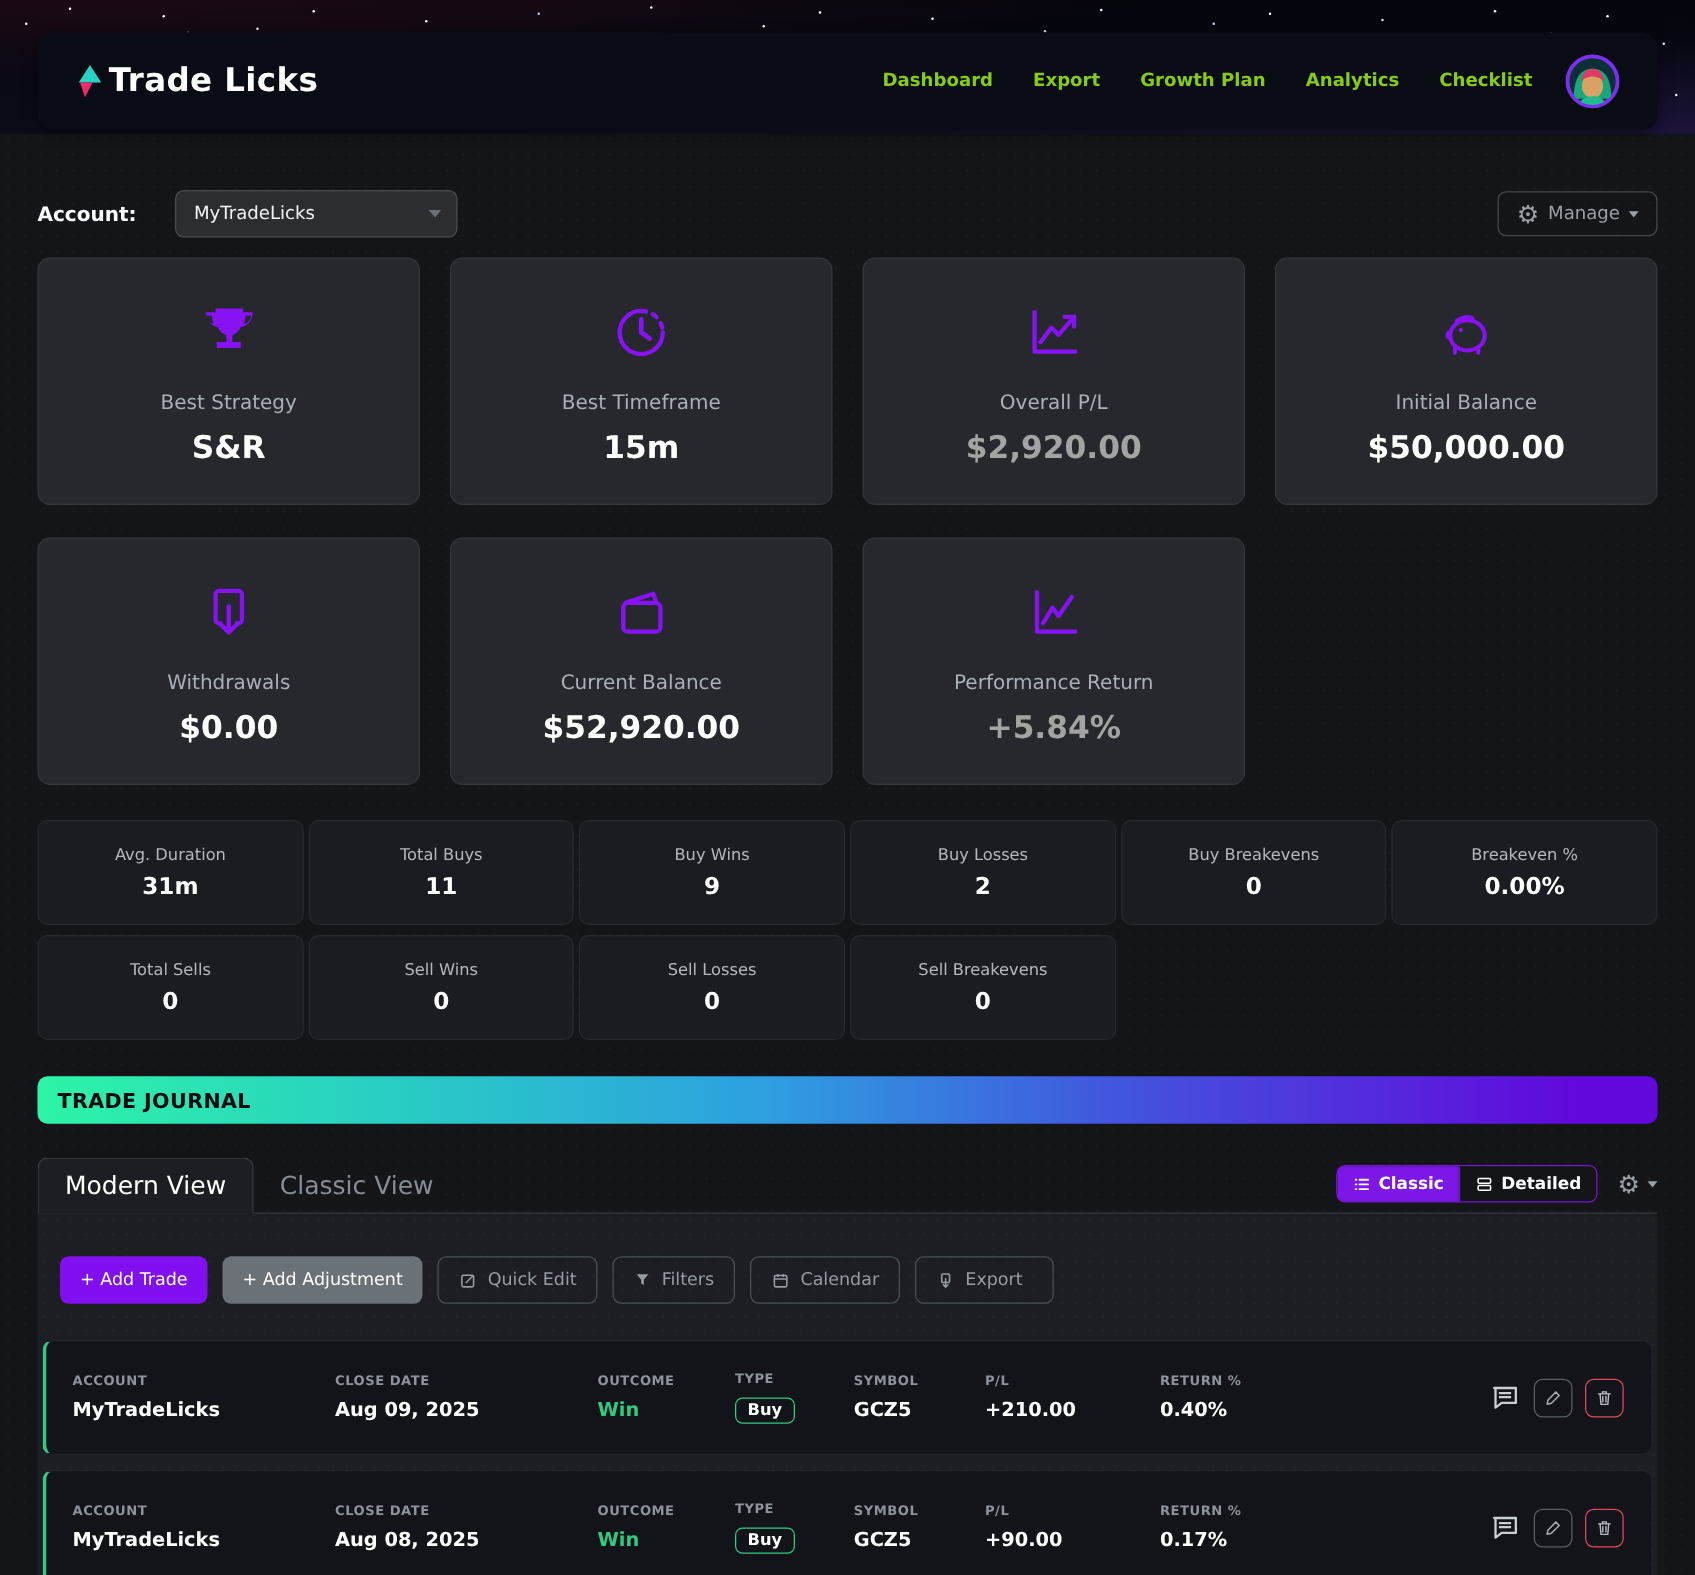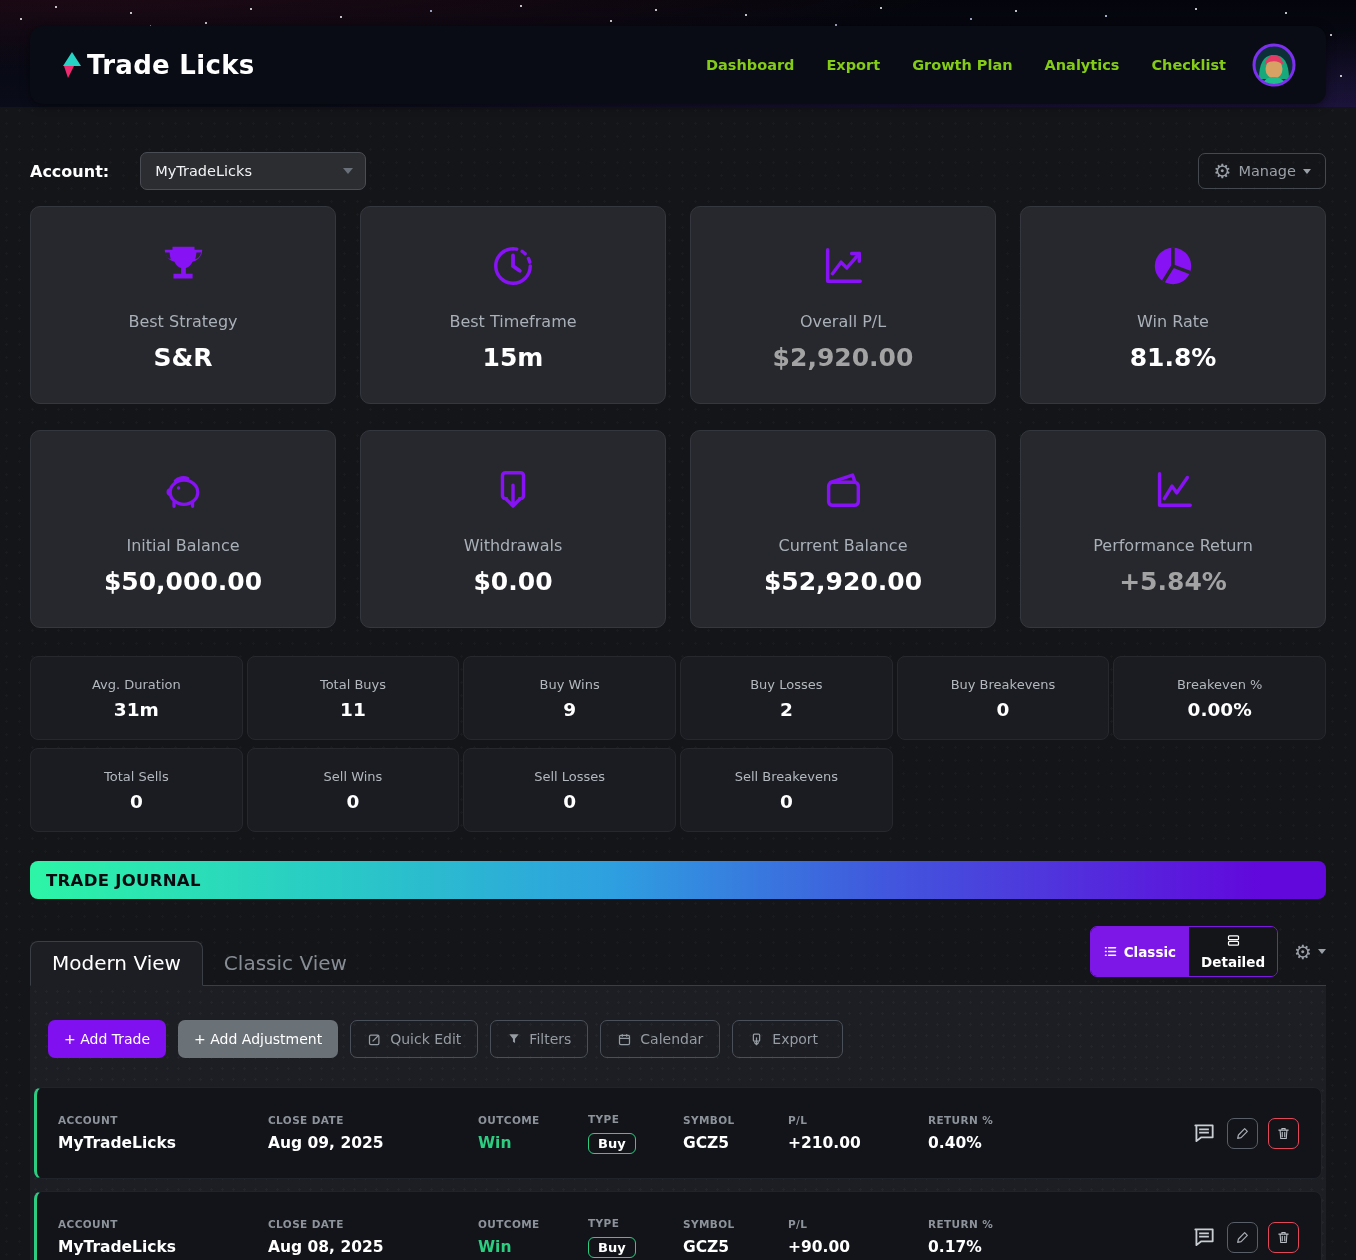--- a/index.html
+++ b/index.html
@@ -95,21 +95,21 @@
   .tabs-row { margin-top:27px; display:flex; align-items:flex-end; border-bottom:1px solid #3a3e45; }
   .tab { padding:9px 21px 10px; font-size:20px; cursor:pointer; color:#878d95; }
   .tab.active {
     color:#fff; background:#1c1e23; border:1px solid #3a3e45; border-bottom-color:#1c1e23;
     border-radius:8px 8px 0 0; margin-bottom:-1px;
   }
   .tabs-right { margin-left:auto; display:flex; align-items:center; gap:16px; padding-bottom:8px; }
   .toggle-group { display:flex; border:1.5px solid #7d17e2; border-radius:7px; overflow:hidden; }
   .toggle-btn { display:flex; align-items:center; gap:6px; padding:6px 12px; font-size:13.5px; font-weight:700; cursor:pointer; font-family:inherit; border:none; color:#fff; }
   .toggle-btn.on { background:#7d17e8; }
-  .toggle-btn.off { background:#141519; border-left:1.5px solid #7d17e2;flex-direction:column; }
+  .toggle-btn.off { background:#141519; border-left:1.5px solid #7d17e2; }
   .gear-wrap { display:flex; align-items:center; gap:6px; color:#9aa0a7; cursor:pointer; }
   .gear-glyph { font-size:20px; line-height:1; }
   .gear-wrap .caret { width:0; height:0; border-left:4px solid transparent; border-right:4px solid transparent; border-top:5px solid #9aa0a7; }
 
   .journal-panel {
     background:#1c1e23;
     background-image:radial-gradient(rgba(255,255,255,.03) 1px, transparent 1.2px);
     background-size:11px 11px;
     margin:0; padding:34px 4px 20px; min-height:300px;
   }
@@ -215,30 +215,20 @@
     <div class="card">
       <span class="icon">
         <svg width="46" height="46" viewBox="0 0 24 24" fill="none" stroke="currentColor" stroke-width="1.8" stroke-linecap="round" stroke-linejoin="round">
           <path d="M4 3.5V20h17"></path>
             <path d="M6.5 16l4.5-6 3 3 6.5-7.5"></path>
             <path d="M16.5 5.5h4v4"></path>
         </svg>
       </span>
       <div class="label">Overall P/L</div>
       <div class="value green">$2,920.00</div>
-    </div>
-    <div class="card">
-      <span class="icon">
-        <svg width="46" height="46" viewBox="0 0 24 24">
-            <circle cx="12" cy="12" r="9.5" fill="currentColor"></circle>
-            <path d="M12 12V2.5M12 12l9 3.5M12 12l-5 8" stroke="#26282d" stroke-width="1.8"></path>
-          </svg>
-      </span>
-      <div class="label">Win Rate</div>
-      <div class="value">81.8%</div>
     </div>
     <div class="card">
       <span class="icon">
         <svg width="46" height="46" viewBox="0 0 24 24" fill="none" stroke="currentColor" stroke-width="1.7" stroke-linecap="round">
           <path d="M5.3 13.2a7.2 6.3 0 1 0 14.4 0 7.2 6.3 0 0 0-14.4 0z"></path>
           <path d="M8 7.2C9.6 5.6 12.4 5.2 14.5 6"></path>
           <path d="M7.3 18.5v2M17 18.5v2"></path>
           <path d="M5.3 11.8c-1.3.2-1.5 2.2-.1 2.5"></path>
           <circle cx="9.7" cy="11" r=".9" fill="currentColor" stroke="none"></circle>
         </svg>

